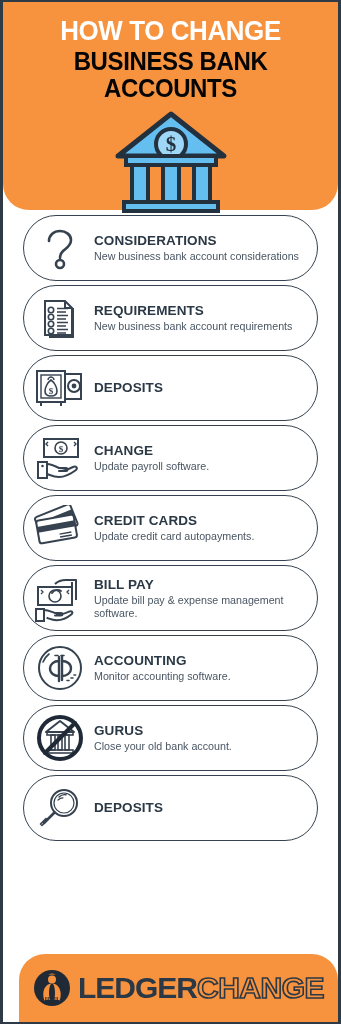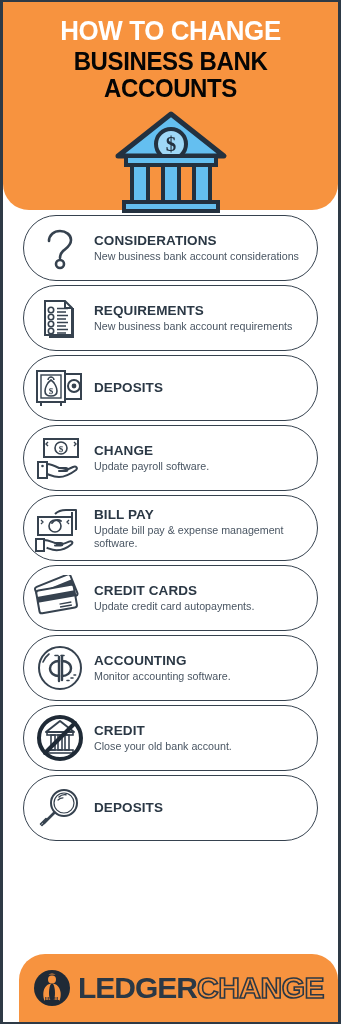--- a/index.html
+++ b/index.html
@@ -245,58 +245,58 @@
         </svg>
       </div>
       <div class="card-text">
         <div class="card-title">CHANGE</div>
         <div class="card-desc">Update payroll software.</div>
       </div>
     </div>
 
     <div class="card">
       <div class="card-icon">
+        <svg width="54" height="46" viewBox="0 0 54 46">
+          <g transform="rotate(-22 27 23)">
+            <rect x="7" y="4" width="38" height="23" rx="2.5" fill="none" stroke="#36424F" stroke-width="2"></rect>
+            <rect x="7" y="10" width="38" height="6" fill="#36424F"></rect>
+          </g>
+          <g transform="rotate(-10 27 26)">
+            <rect x="5" y="12" width="38" height="23" rx="2.5" fill="#fff" stroke="#36424F" stroke-width="2"></rect>
+            <rect x="5" y="18" width="38" height="6" fill="#36424F"></rect>
+            <path d="M26 29h12M26 32h12" stroke="#36424F" stroke-width="1.5"></path>
+          </g>
+        </svg>
+      </div>
+      <div class="card-text">
+        <div class="card-title">CREDIT CARDS</div>
+        <div class="card-desc">Update credit card autopayments.</div>
+      </div>
+    </div>
+
+    <div class="card">
+      <div class="card-icon">
         <svg width="56" height="50" viewBox="0 0 56 50">
           <rect x="6" y="14" width="34" height="18" fill="none" stroke="#36424F" stroke-width="2"></rect>
           <circle cx="23" cy="23" r="6" fill="none" stroke="#36424F" stroke-width="1.6"></circle>
           <path d="M9 17l2 2-2 2M37 17l-2 2 2 2" fill="none" stroke="#36424F" stroke-width="1.3"></path>
           <path d="M23 11c3-3 7-4 11-4h10v13" fill="none" stroke="#36424F" stroke-width="2" stroke-linejoin="round"></path>
           <path d="M44 7v20M40 9v16" stroke="#36424F" stroke-width="2"></path>
           <path d="M20 20c2-3 6-4 9-2" fill="none" stroke="#36424F" stroke-width="2" stroke-linecap="round"></path>
           <rect x="4" y="36" width="8" height="12" fill="none" stroke="#36424F" stroke-width="2"></rect>
           <path d="M12 37c4 0 8 2 11 3h6c2 0 2 2.6 0 2.6h-6" fill="none" stroke="#36424F" stroke-width="2" stroke-linecap="round"></path>
           <path d="M24 42c5 0 9-1.6 13-3.4 2.6-1.2 4.4.8 2.6 2.6-3.6 3-9 6-15 6-4 0-7-1.4-10-2.4" fill="none" stroke="#36424F" stroke-width="2" stroke-linejoin="round"></path>
         </svg>
       </div>
       <div class="card-text">
         <div class="card-title">BILL PAY</div>
         <div class="card-desc">Update bill pay &amp; expense management software.</div>
       </div>
     </div>
 
-    <div class="card">
-      <div class="card-icon">
-        <svg width="54" height="46" viewBox="0 0 54 46">
-          <g transform="rotate(-22 27 23)">
-            <rect x="7" y="4" width="38" height="23" rx="2.5" fill="none" stroke="#36424F" stroke-width="2"></rect>
-            <rect x="7" y="10" width="38" height="6" fill="#36424F"></rect>
-          </g>
-          <g transform="rotate(-10 27 26)">
-            <rect x="5" y="12" width="38" height="23" rx="2.5" fill="#fff" stroke="#36424F" stroke-width="2"></rect>
-            <rect x="5" y="18" width="38" height="6" fill="#36424F"></rect>
-            <path d="M26 29h12M26 32h12" stroke="#36424F" stroke-width="1.5"></path>
-          </g>
-        </svg>
-      </div>
-      <div class="card-text">
-        <div class="card-title">CREDIT CARDS</div>
-        <div class="card-desc">Update credit card autopayments.</div>
-      </div>
-    </div>
-
 
     <div class="card">
       <div class="card-icon">
         <svg width="50" height="50" viewBox="0 0 50 50">
           <circle cx="25" cy="25" r="21" fill="none" stroke="#36424F" stroke-width="2"></circle>
           <path d="M14 11a19 19 0 0 0-6 8" fill="none" stroke="#36424F" stroke-width="1.6" stroke-linecap="round"></path>
           <path d="M20 12.5h3M26 12.5h3" stroke="#36424F" stroke-width="1.6" stroke-linecap="round"></path>
           <path d="M32 37.5h2M36 35h2M39 32h1.6" stroke="#36424F" stroke-width="1.6" stroke-linecap="round"></path>
           <path d="M24 18c-5 0-9 3.2-9 7.6s4 7.4 9 7.4" fill="none" stroke="#36424F" stroke-width="2.4" stroke-linecap="round"></path>
           <path d="M24 14v24" stroke="#36424F" stroke-width="2.4" stroke-linecap="round"></path>
@@ -317,21 +317,21 @@
           <rect x="13" y="20" width="26" height="3" fill="none" stroke="#36424F" stroke-width="1.6"></rect>
           <rect x="17" y="23" width="4" height="15" fill="none" stroke="#36424F" stroke-width="1.6"></rect>
           <rect x="24" y="23" width="4" height="15" fill="none" stroke="#36424F" stroke-width="1.6"></rect>
           <rect x="31" y="23" width="4" height="15" fill="none" stroke="#36424F" stroke-width="1.6"></rect>
           <rect x="13" y="38" width="26" height="3" fill="none" stroke="#36424F" stroke-width="1.6"></rect>
           <circle cx="26" cy="26" r="21" fill="none" stroke="#1F2A36" stroke-width="4"></circle>
           <path d="M11 41 L41 11" stroke="#1F2A36" stroke-width="4" stroke-linecap="round"></path>
         </svg>
       </div>
       <div class="card-text">
-        <div class="card-title">CREDIT</div>
+        <div class="card-title">GURUS</div>
         <div class="card-desc">Close your old bank account.</div>
       </div>
     </div>
 
     <div class="card">
       <div class="card-icon">
         <svg width="50" height="48" viewBox="0 0 50 48">
           <circle cx="29" cy="19" r="13" fill="none" stroke="#36424F" stroke-width="2"></circle>
           <circle cx="29" cy="19" r="10" fill="none" stroke="#36424F" stroke-width="1.2"></circle>
           <path d="M24 13c2-2 5-2.6 7-2.2" fill="none" stroke="#36424F" stroke-width="1.4" stroke-linecap="round"></path>

